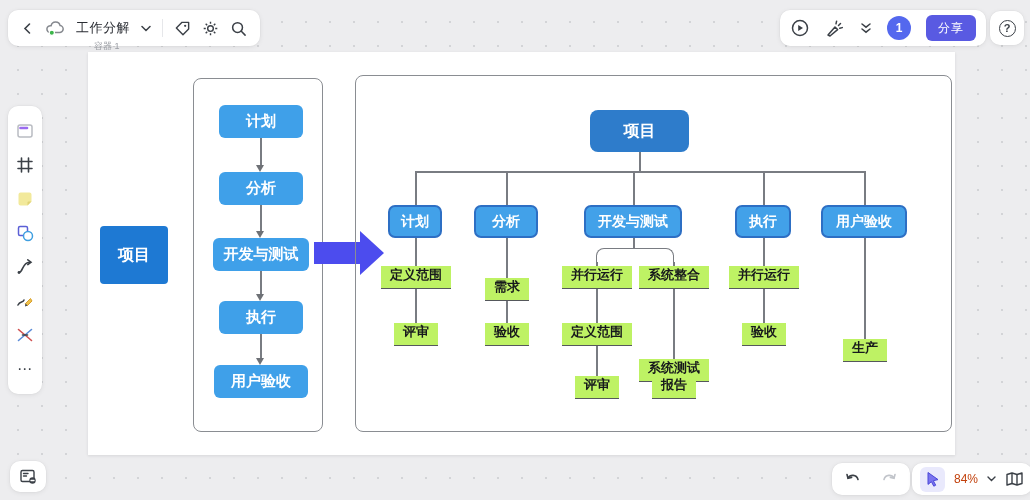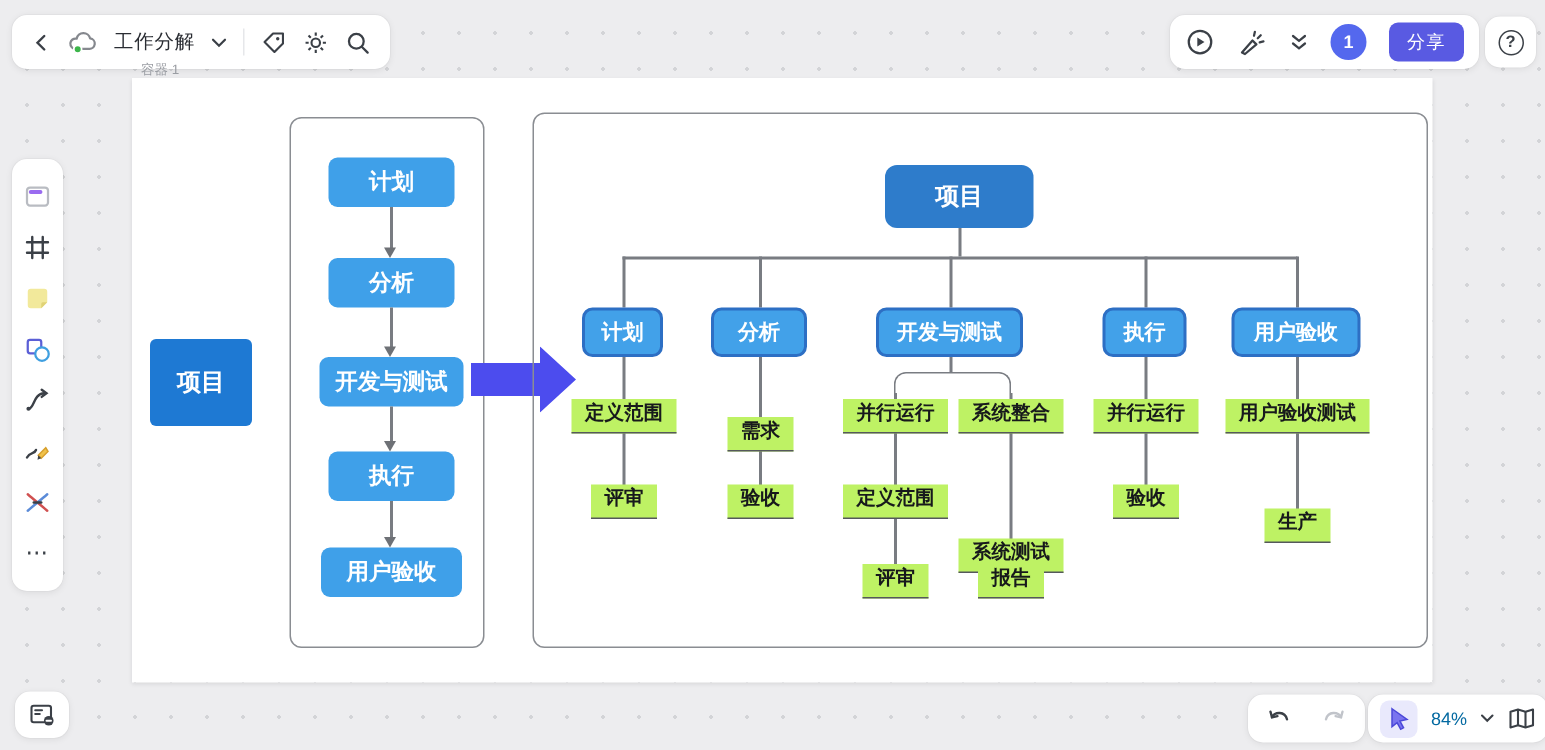--- a/index.html
+++ b/index.html
@@ -47,21 +47,21 @@
   
   #left-bar { left:8px; top:106px; width:34px; height:288px; flex-direction:column;
               justify-content:space-around; padding:8px 0; }
   #left-bar .ico { width:22px; height:22px; cursor:pointer; }
   #more-dots { font-size:15px; color:#3b4047; letter-spacing:1px; line-height:10px; }
   
   #pages-btn { left:10px; top:461px; width:36px; height:31px; justify-content:center; }
   #undo-bar { left:832px; top:463px; height:32px; padding:0 12px; gap:18px; }
   #zoom-bar { left:912px; top:463px; height:32px; padding:0 8px; gap:9px; }
   #cursor-btn { width:25px; height:25px; background:#e9e9fc; border-radius:6px; }
-  #zoom-level { font-size:12px; font-weight:500; color:#0369a1; }
+  #zoom-level { font-size:12px; font-weight:500; color:#c2410c; }
   
   #canvas {
     position:absolute; left:88px; top:52px; width:867px; height:403px;
     background:#fff; box-shadow:0 1px 3px rgba(20,22,30,.10);
   }
   #container-label {
     position:absolute; left:6px; top:-12px; font-size:9px; color:#9a9da3;
   }
   .abs { position:absolute; }
   .vline { position:absolute; width:1.5px; background:#797c82; }
@@ -320,15 +320,14 @@
   <div class="sub-label" style="left:509px; top:271px;">定义范围</div>
   <div class="sub-label" style="left:509px; top:324px;">评审</div>
 
   <div class="sub-label" style="left:586px; top:214px;">系统整合</div>
   <div class="sub-label" style="left:586px; top:271px;margin-top:36px;">系统测试</div>
   <div class="sub-label" style="left:586px; top:324px;">报告</div>
 
   <div class="sub-label" style="left:676px; top:214px;">并行运行</div>
   <div class="sub-label" style="left:676px; top:271px;">验收</div>
 
-  <div class="sub-label" style="left:777px; top:214px;">用户验收测试</div>
   <div class="sub-label" style="left:777px; top:271px;margin-top:16px;">生产</div>
 </div>
 
 </body></html>

